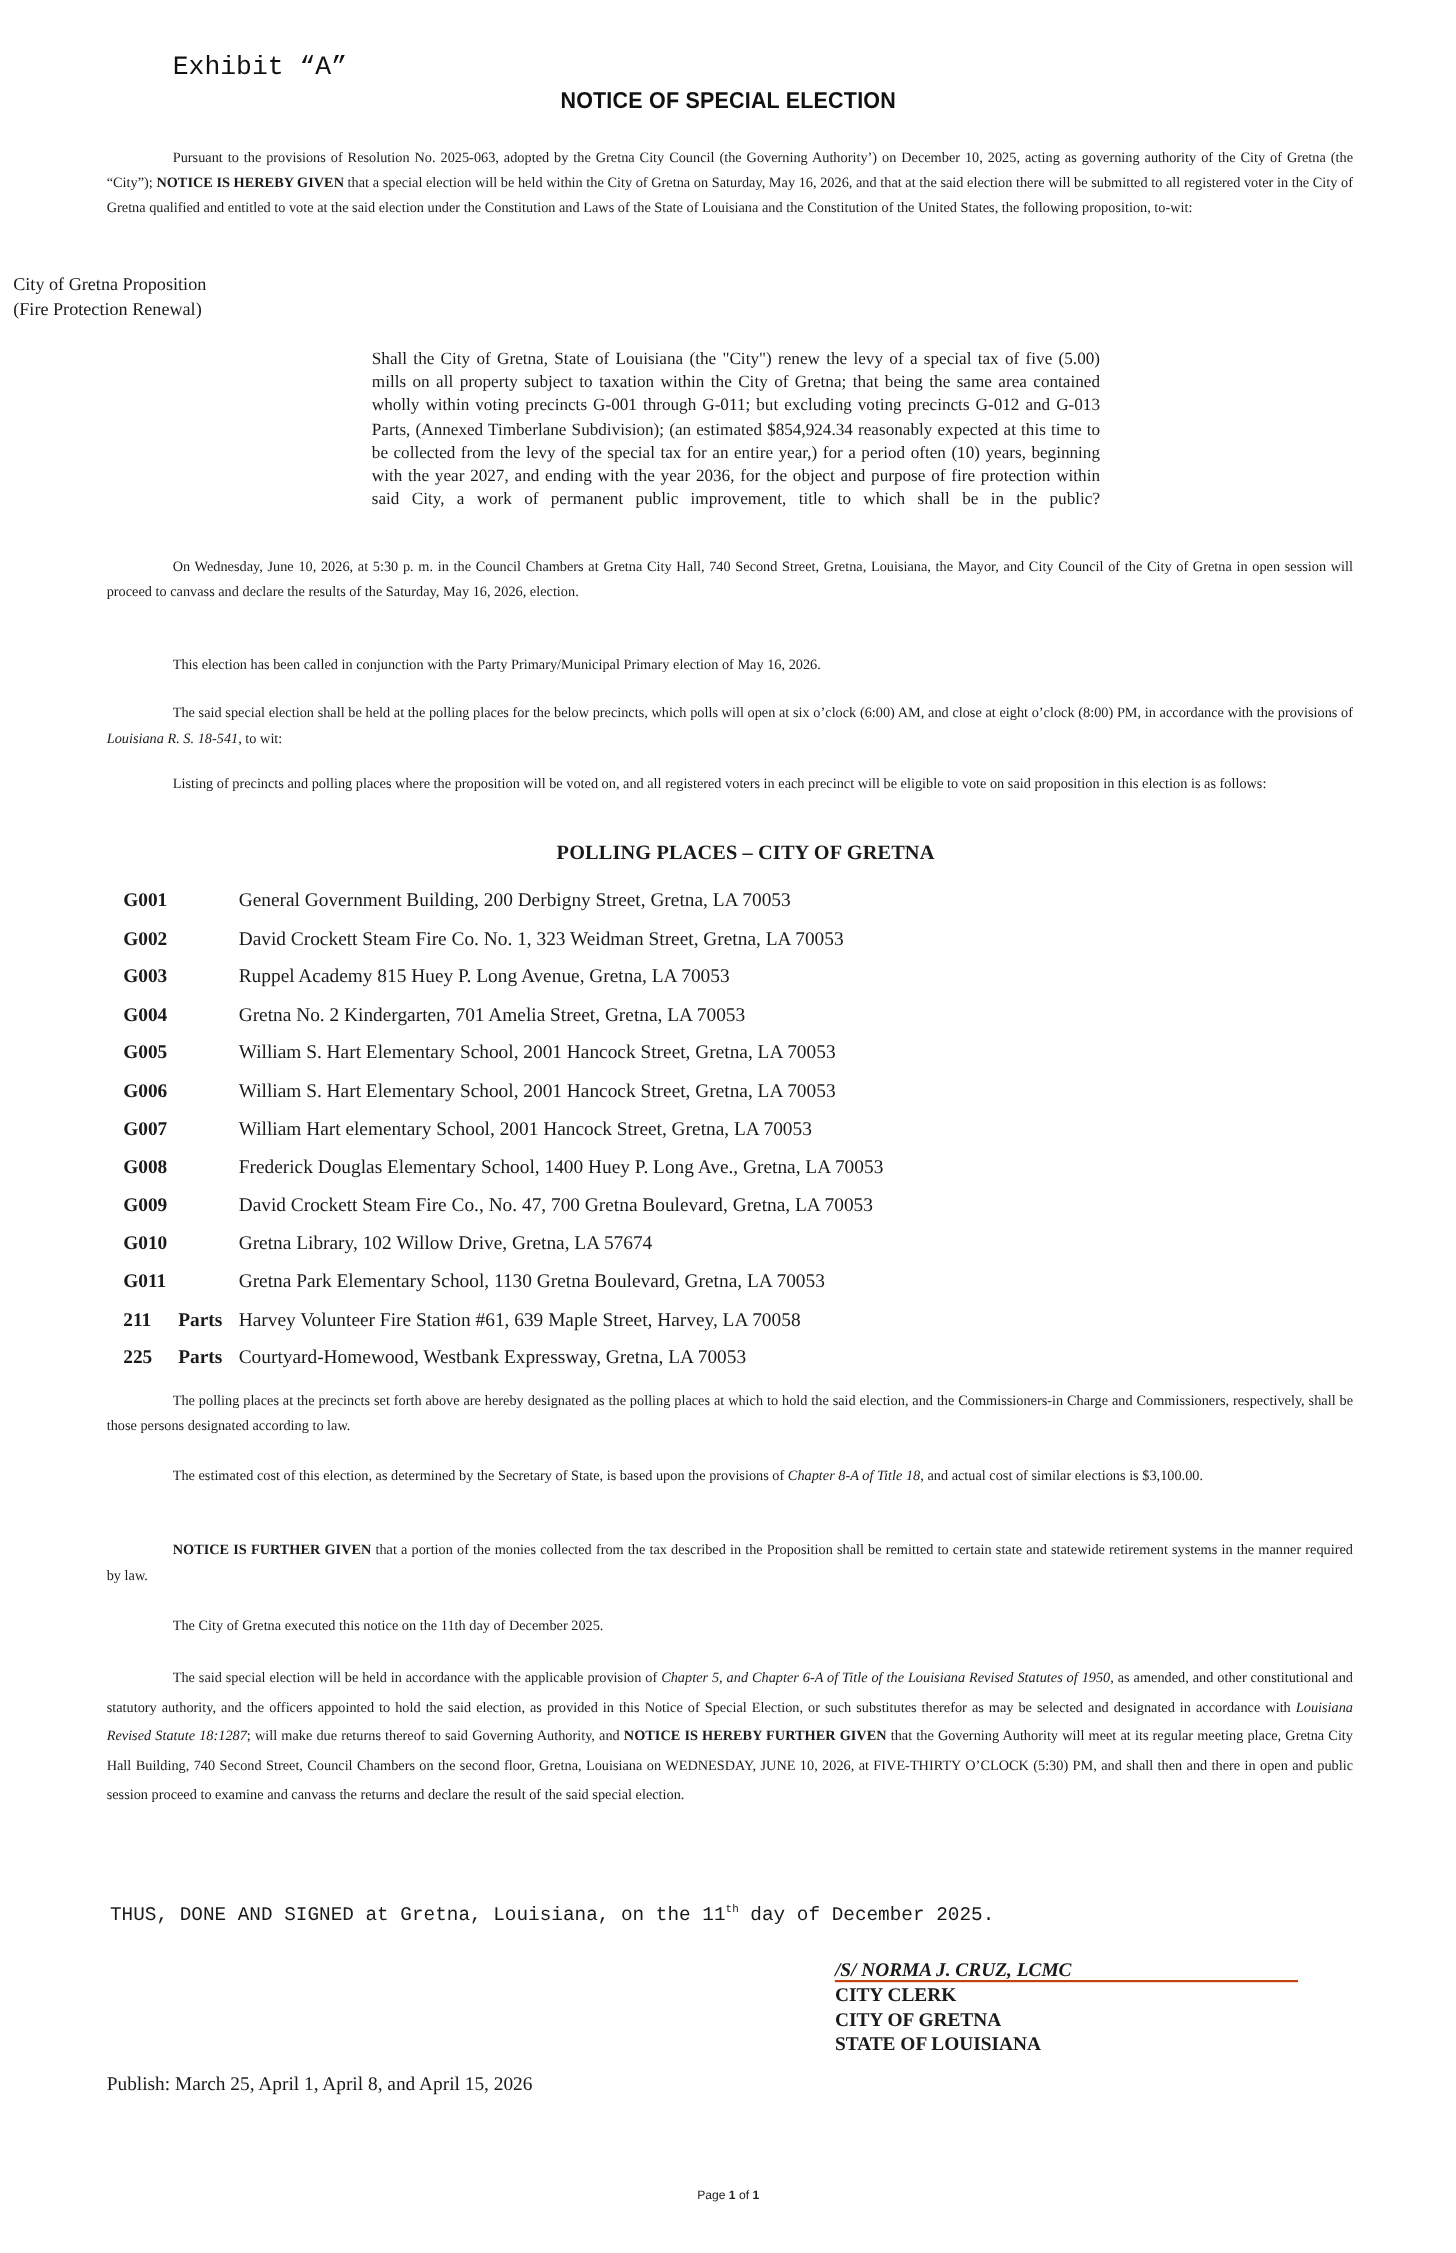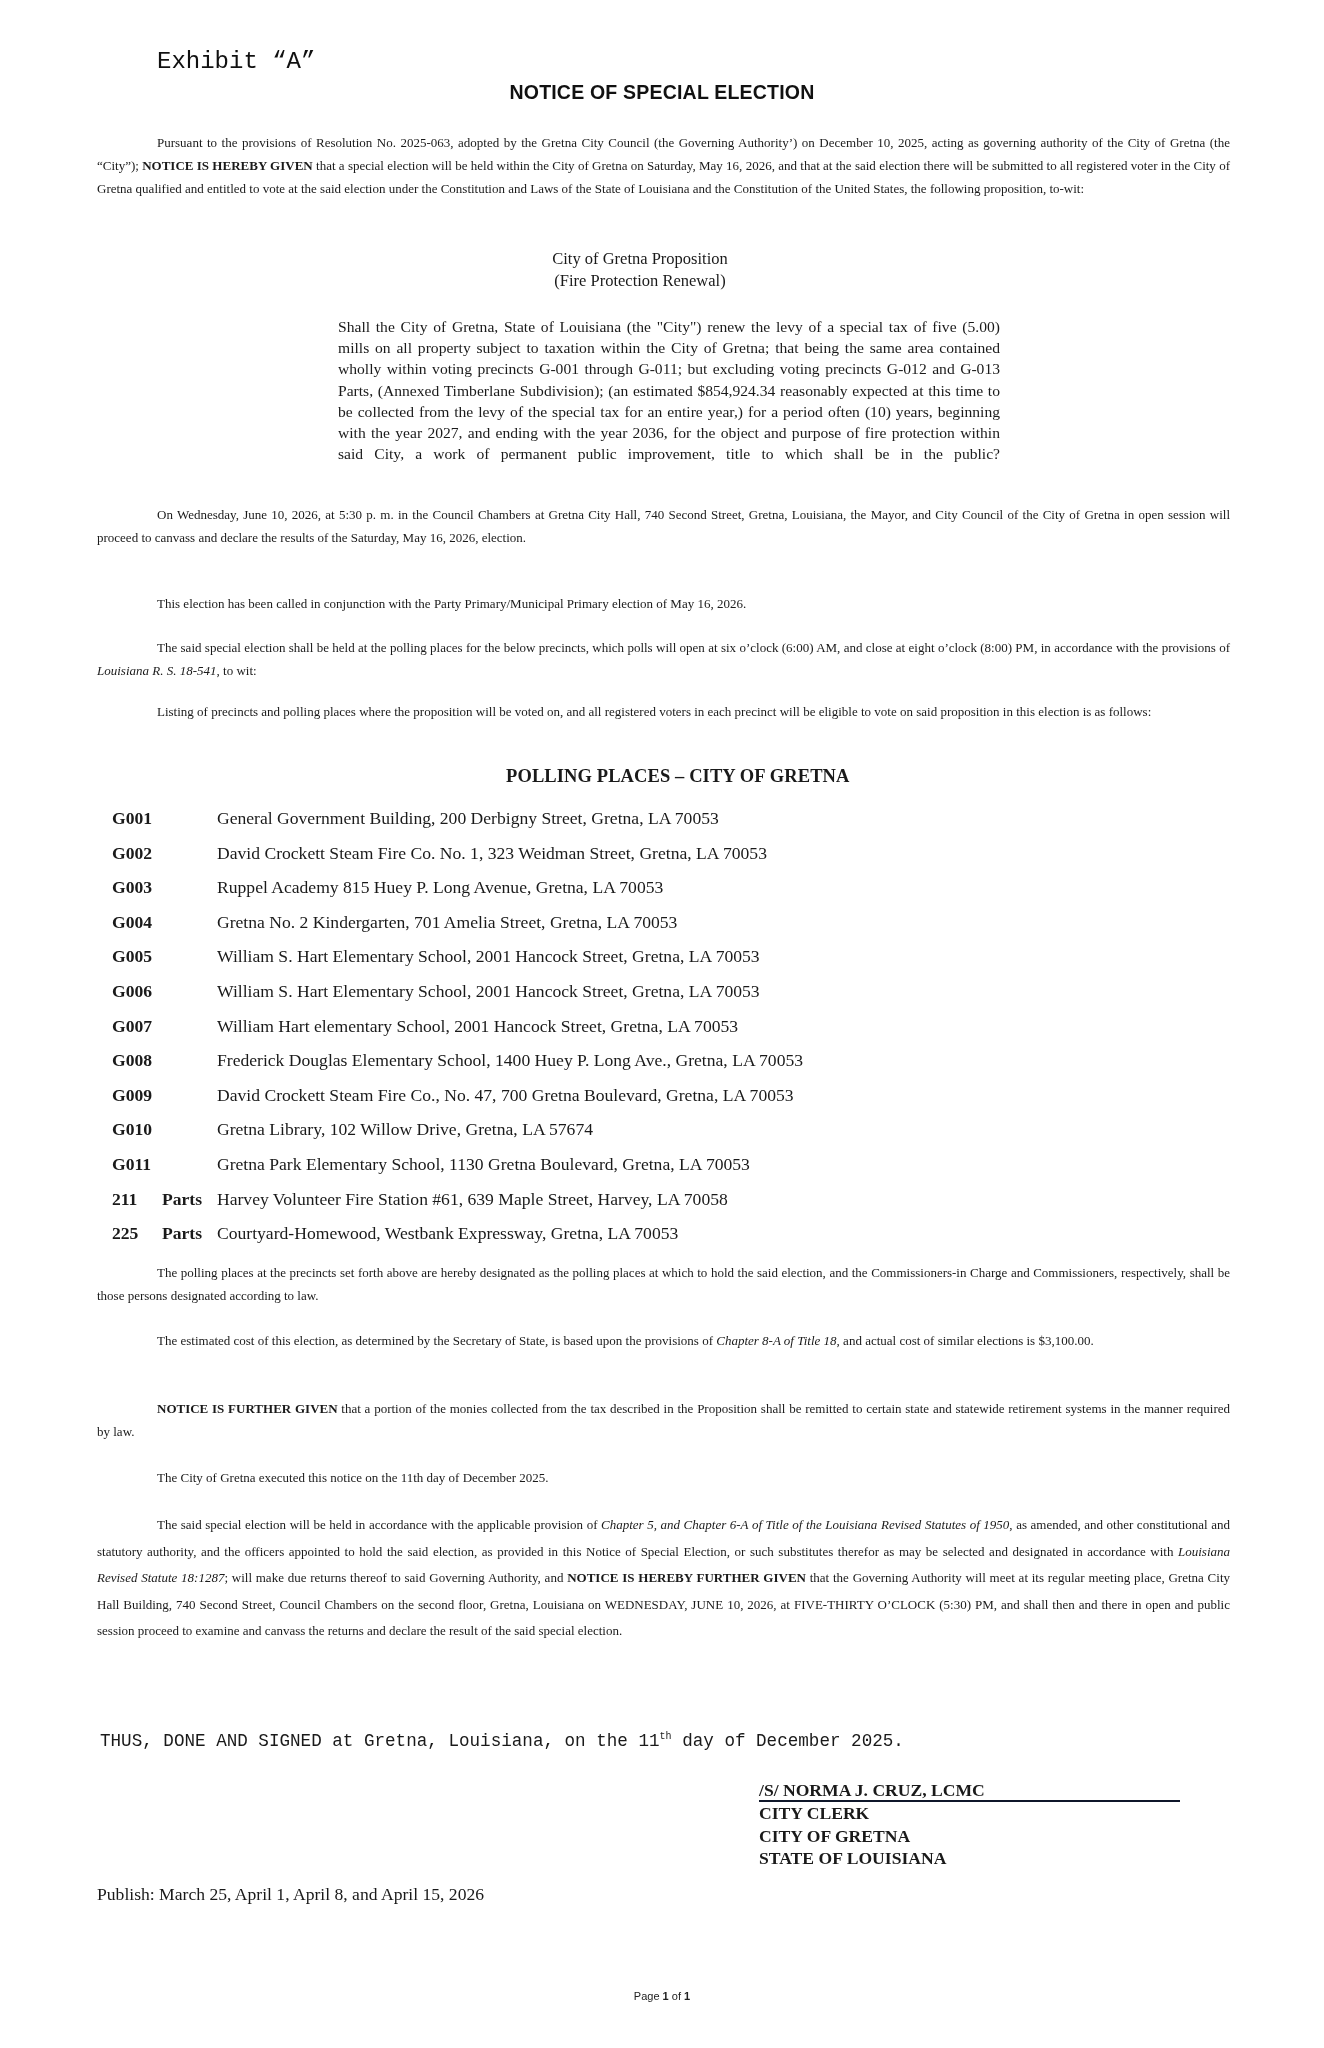--- a/index.html
+++ b/index.html
@@ -7,34 +7,34 @@
          font-family: "Liberation Serif", serif; color: #1a1a1a; }
   .abs { position: absolute; }
   .exhibit { left: 157px; top: 48px; font-family: Liberation Mono, monospace; font-size: 24px; color: #111; }
   .title { left: 0; width: 1324px; top: 80px; text-align: center; font-family: "Liberation Sans", sans-serif;
            font-weight: bold; font-size: 21px; letter-spacing: 0.2px; color: #111; transform: scaleX(0.93); }
   .para { left: 97px; width: 1133px; font-size: 13px; line-height: 23px; text-align: justify;
           text-indent: 60px; margin: 0; }
   .para.last-left { text-align-last: left; }
   .para b { font-weight: bold; }
   .para i { font-style: italic; }
-  .prop-head { left: 0; width: 1280px; text-align: center; font-size: 16.5px; line-height: 22px; }
+  .prop-head { left: 12px; width: 1280px; font-size: 16.5px; line-height: 22px; }
   .prop-box { left: 338px; width: 662px; top: 316px; font-size: 15.6px; line-height: 21.2px; text-align: justify;
               text-align-last: justify; }
   .poll-head { left: 506px; top: 766px; font-weight: bold; font-size: 18.5px; letter-spacing: 0.1px; text-align: center; }
   .row { left: 0; height: 30px; font-size: 17.6px; }
   .row .code { position: absolute; left: 112px; font-weight: bold; }
   .row .parts { position: absolute; left: 162px; font-weight: bold; }
   .row .addr { position: absolute; left: 217px; white-space: nowrap; }
   .u { }
   .wide { line-height: 26.6px; }
   .thus { left: 100px; top: 1731px; font-size: 17.6px; white-space: nowrap; font-family: Liberation Mono, monospace; }
   .thus sup { font-size: 10px; vertical-align: super; line-height: 0; }
   .sig { left: 759px; top: 1780px; font-weight: bold; font-size: 17.6px; line-height: 22.5px; }
-  .sig .name { display: block; width: 421px; border-bottom: 2px solid #0f172a; line-height: 20px; }
+  .sig .name { display: block; width: 421px; border-bottom: 2px solid #c2410c; line-height: 20px; font-style: italic; }
   .sig div { white-space: nowrap; }
   .publish { left: 97px; top: 1884px; font-size: 17.6px; white-space: nowrap; font-family: Liberation Serif, serif; }
   .footer { left: 0; width: 1324px; top: 1990px; text-align: center; font-family: "Liberation Sans", sans-serif;
             font-size: 11px; color: #222; }
   .footer b { font-weight: bold; }
 </style>
 </head>
 <body>
 
 <div class="abs exhibit">Exhibit “A”</div>

